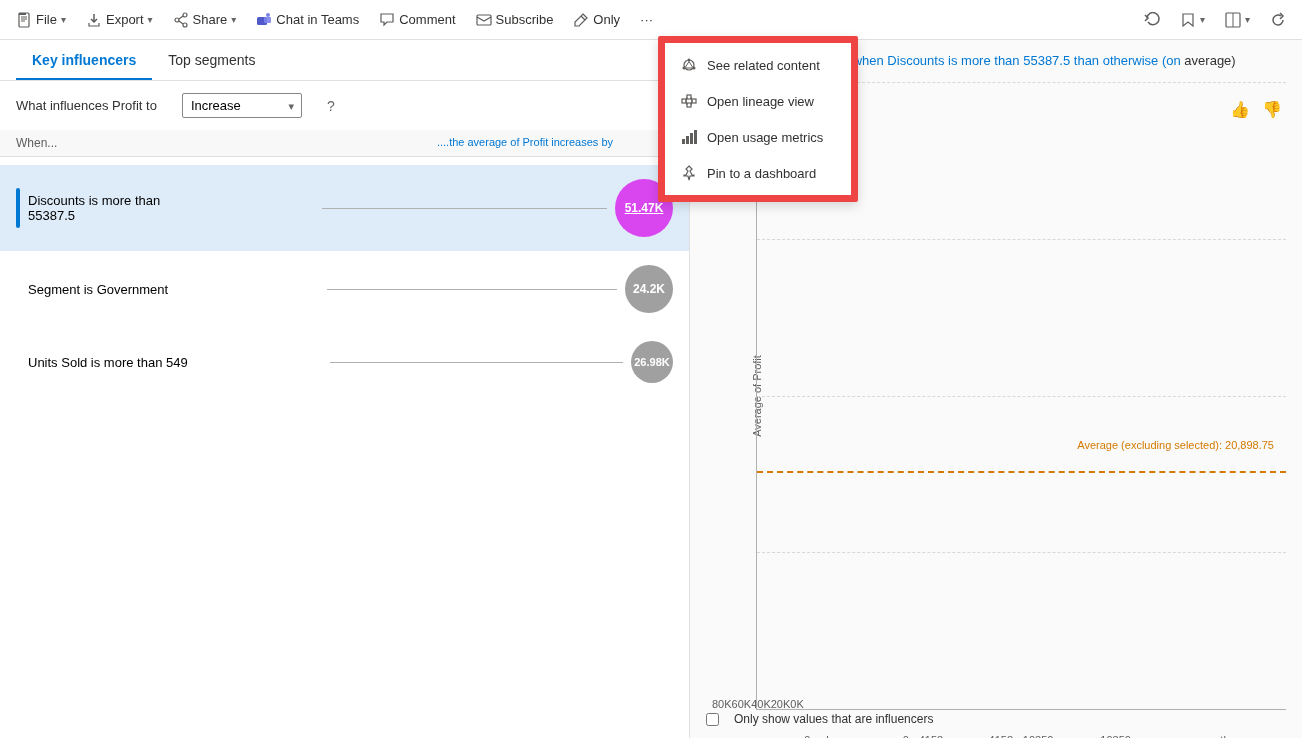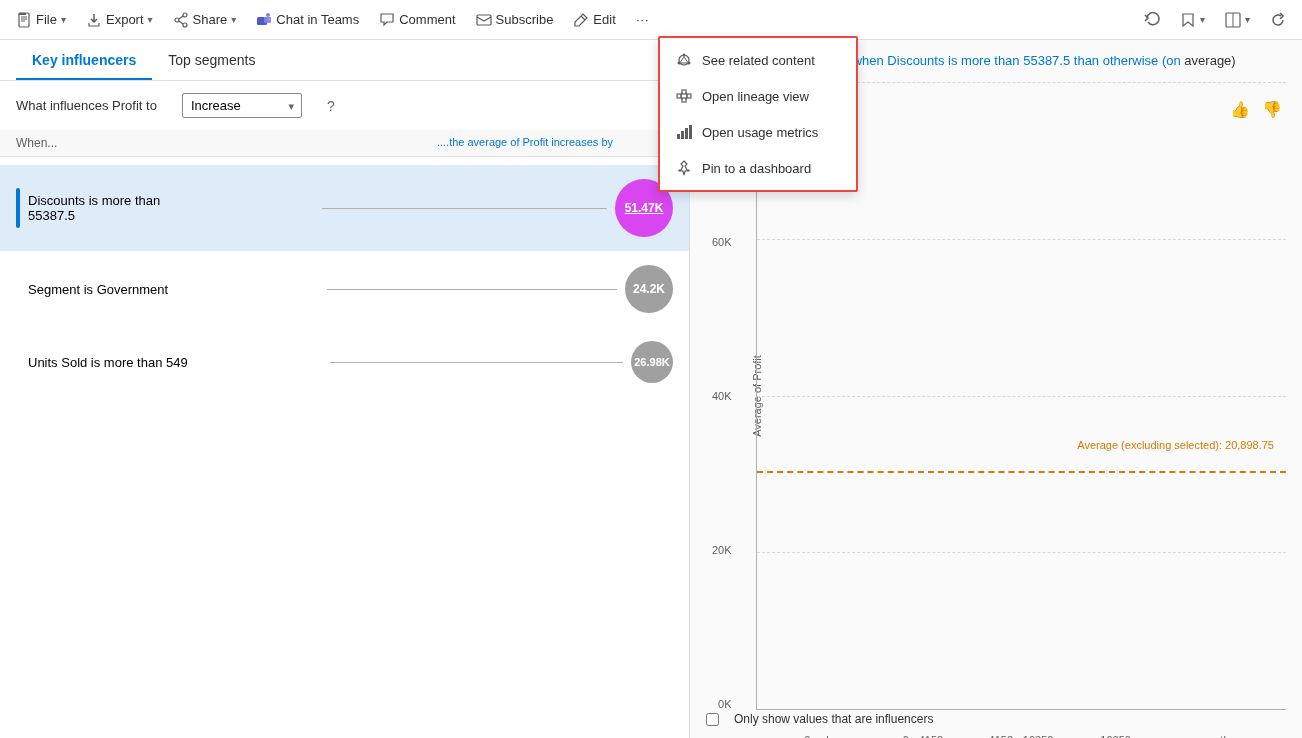--- a/index.html
+++ b/index.html
@@ -192,21 +192,21 @@
     }
     .checkbox-row input { cursor: pointer; }
 
     
     .dropdown-menu {
       position: absolute;
       top: 36px;
       left: 658px;
       width: 200px;
       background: #fff;
-      border: 2px solid #ef4444;
+      border: 7px solid #ef4444;
       box-shadow: 0 4px 12px rgba(0,0,0,0.15);
       border-radius: 2px;
       z-index: 1000;
       padding: 4px 0;
     }
     .dropdown-item {
       display: flex;
       align-items: center;
       padding: 10px 16px;
       cursor: pointer;
@@ -300,21 +300,21 @@
         <path d="M1 5 L8 9 L15 5" stroke="#605e5c" stroke-width="1.2" fill="none"></path>
       </svg>
     <span>Subscribe</span>
   </button>
 
   <button class="toolbar-btn">
     <svg class="icon-svg" viewBox="0 0 16 16">
         <path d="M10 2 L14 6 L6 14 L2 14 L2 10 Z" fill="none" stroke="#605e5c" stroke-width="1.2"></path>
         <line x1="8" y1="4" x2="12" y2="8" stroke="#605e5c" stroke-width="1.2"></line>
       </svg>
-    <span>Edit</span>
+    <span>Only</span>
   </button>
 
   <button class="toolbar-btn">
     <span>···</span>
   </button>
 
   <div class="toolbar-right">
     <button class="toolbar-btn">
       <svg class="icon-svg" viewBox="0 0 16 16">
           <path d="M3 6 A6 6 0 1 1 4 10" stroke="#605e5c" stroke-width="1.5" fill="none"></path>
@@ -403,21 +403,21 @@
 
     <div class="right-title">
       Profit is likely to <span class="blue">increase when Discounts is more than 55387.5 than otherwise (on</span> average)
     </div>
 
     <div class="chart-container">
       <div style="position:relative;height:100%;margin-left:50px;margin-bottom:70px;">
 
         <div style="position:absolute;left:-40px;top:50%;transform:translateY(-50%) rotate(-90deg);font-size:11px;color:#605e5c;white-space:nowrap;">Average of Profit</div>
 
-        <div style="position:absolute;left:-48px;top:0;bottom:0;display:flex;flex-direction:column;justify-content:space-between;align-items:flex-end;padding:0 4px;">
+        <div style="position:absolute;left:-48px;top:0;bottom:0;display:flex;flex-direction:row;justify-content:space-between;align-items:flex-end;padding:0 4px;">
           <span style="font-size:11px;color:#605e5c;">80K</span>
           <span style="font-size:11px;color:#605e5c;">60K</span>
           <span style="font-size:11px;color:#605e5c;">40K</span>
           <span style="font-size:11px;color:#605e5c;">20K</span>
           <span style="font-size:11px;color:#605e5c;text-align:right;">0K</span>
         </div>
 
         <div style="position:absolute;top:0;bottom:0;left:0;right:0;border-left:1px solid #b0b0b0;border-bottom:1px solid #b0b0b0;">
 
           <div style="position:absolute;top:0%;left:0;right:0;height:1px;border-top:1px dashed #d8d8d8;"></div>

